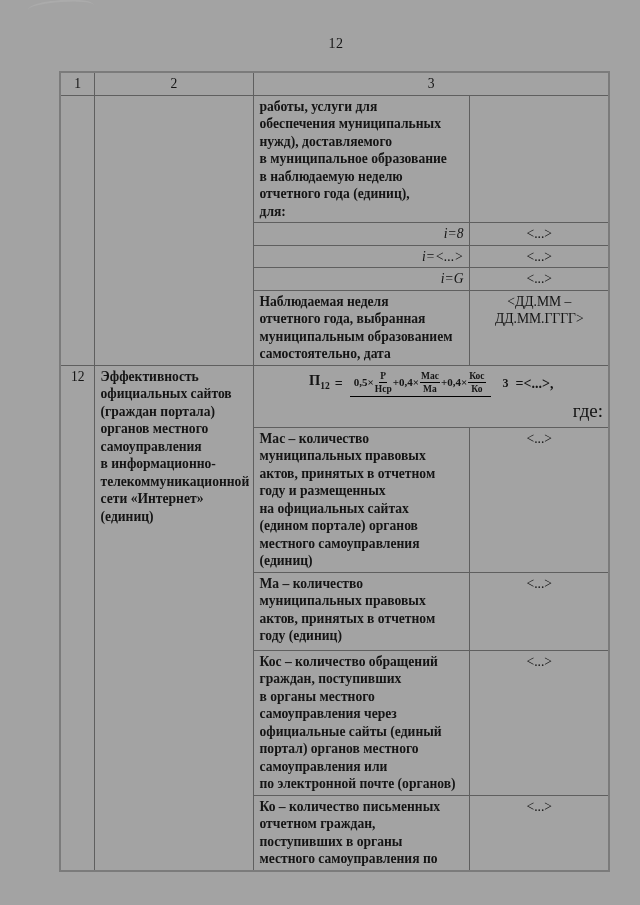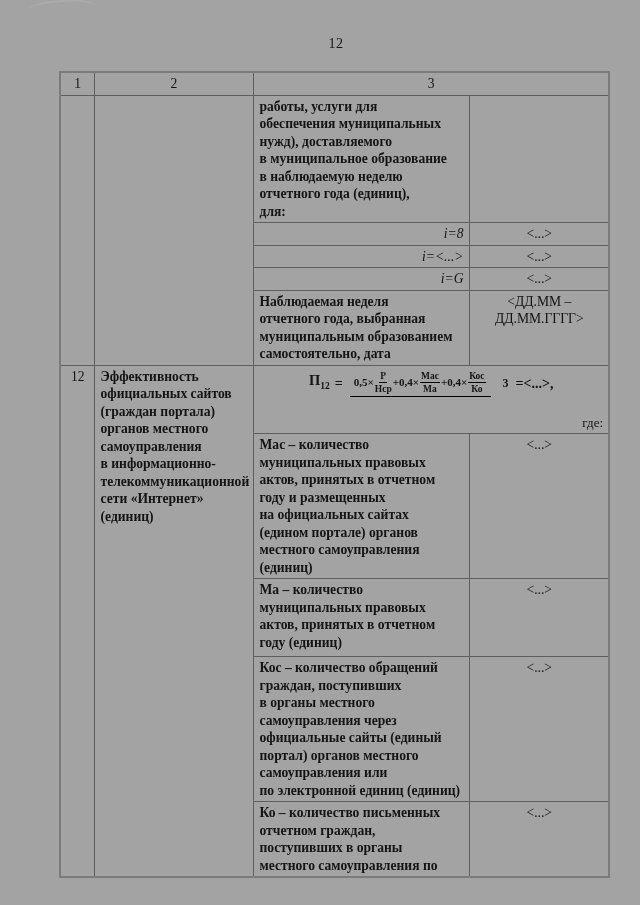--- a/index.html
+++ b/index.html
@@ -43,21 +43,21 @@
   .f-lhs sub{font-size:9.5px;}
   .f-eq{margin:0 5px;font-size:14px;}
   .bigfrac{display:inline-flex;flex-direction:row;align-items:center;margin:0 2px;gap:12px;}
   .bignum{display:flex;align-items:flex-end;border-bottom:1.2px solid #000;padding:0 4px 1px 4px;}
   .bigden{padding-top:0;font-size:12px;line-height:13px;}
   .term{display:inline-flex;align-items:center;font-size:11px;}
   .sfrac{display:inline-flex;flex-direction:column;align-items:center;line-height:10.5px;font-size:9.5px;margin:0 1px;}
   .sfrac .sn{border-bottom:1px solid #000;padding:0 1px 1px 1px;}
   .sfrac .sd{padding-top:1px;}
   .f-res{margin-left:5px;font-size:14px;}
-  .where{font-size:13px;margin-top:17px;}
+  .where{font-size:19px;margin-top:5px;}
 </style>
 </head>
 <body>
 
 <div class="page">
   <div class="scan-curve"></div>
   <div class="page-number">12</div>
 
   <table class="doc">
     <colgroup>
@@ -172,21 +172,21 @@
       <td class="val">&lt;...&gt;</td>
     </tr>
     <tr style="height:143px">
       <td class="pre">Кос – количество обращений
 граждан, поступивших
 в органы местного
 самоуправления через
 официальные сайты (единый
 портал) органов местного
 самоуправления или
-по электронной единиц (единиц)</td>
+по электронной почте (органов)</td>
       <td class="val">&lt;...&gt;</td>
     </tr>
     <tr style="height:69px">
       <td class="pre">Ко – количество письменных
 отчетном граждан,
 поступивших в органы
 местного самоуправления по</td>
       <td class="val">&lt;...&gt;</td>
     </tr>
   </tbody>

